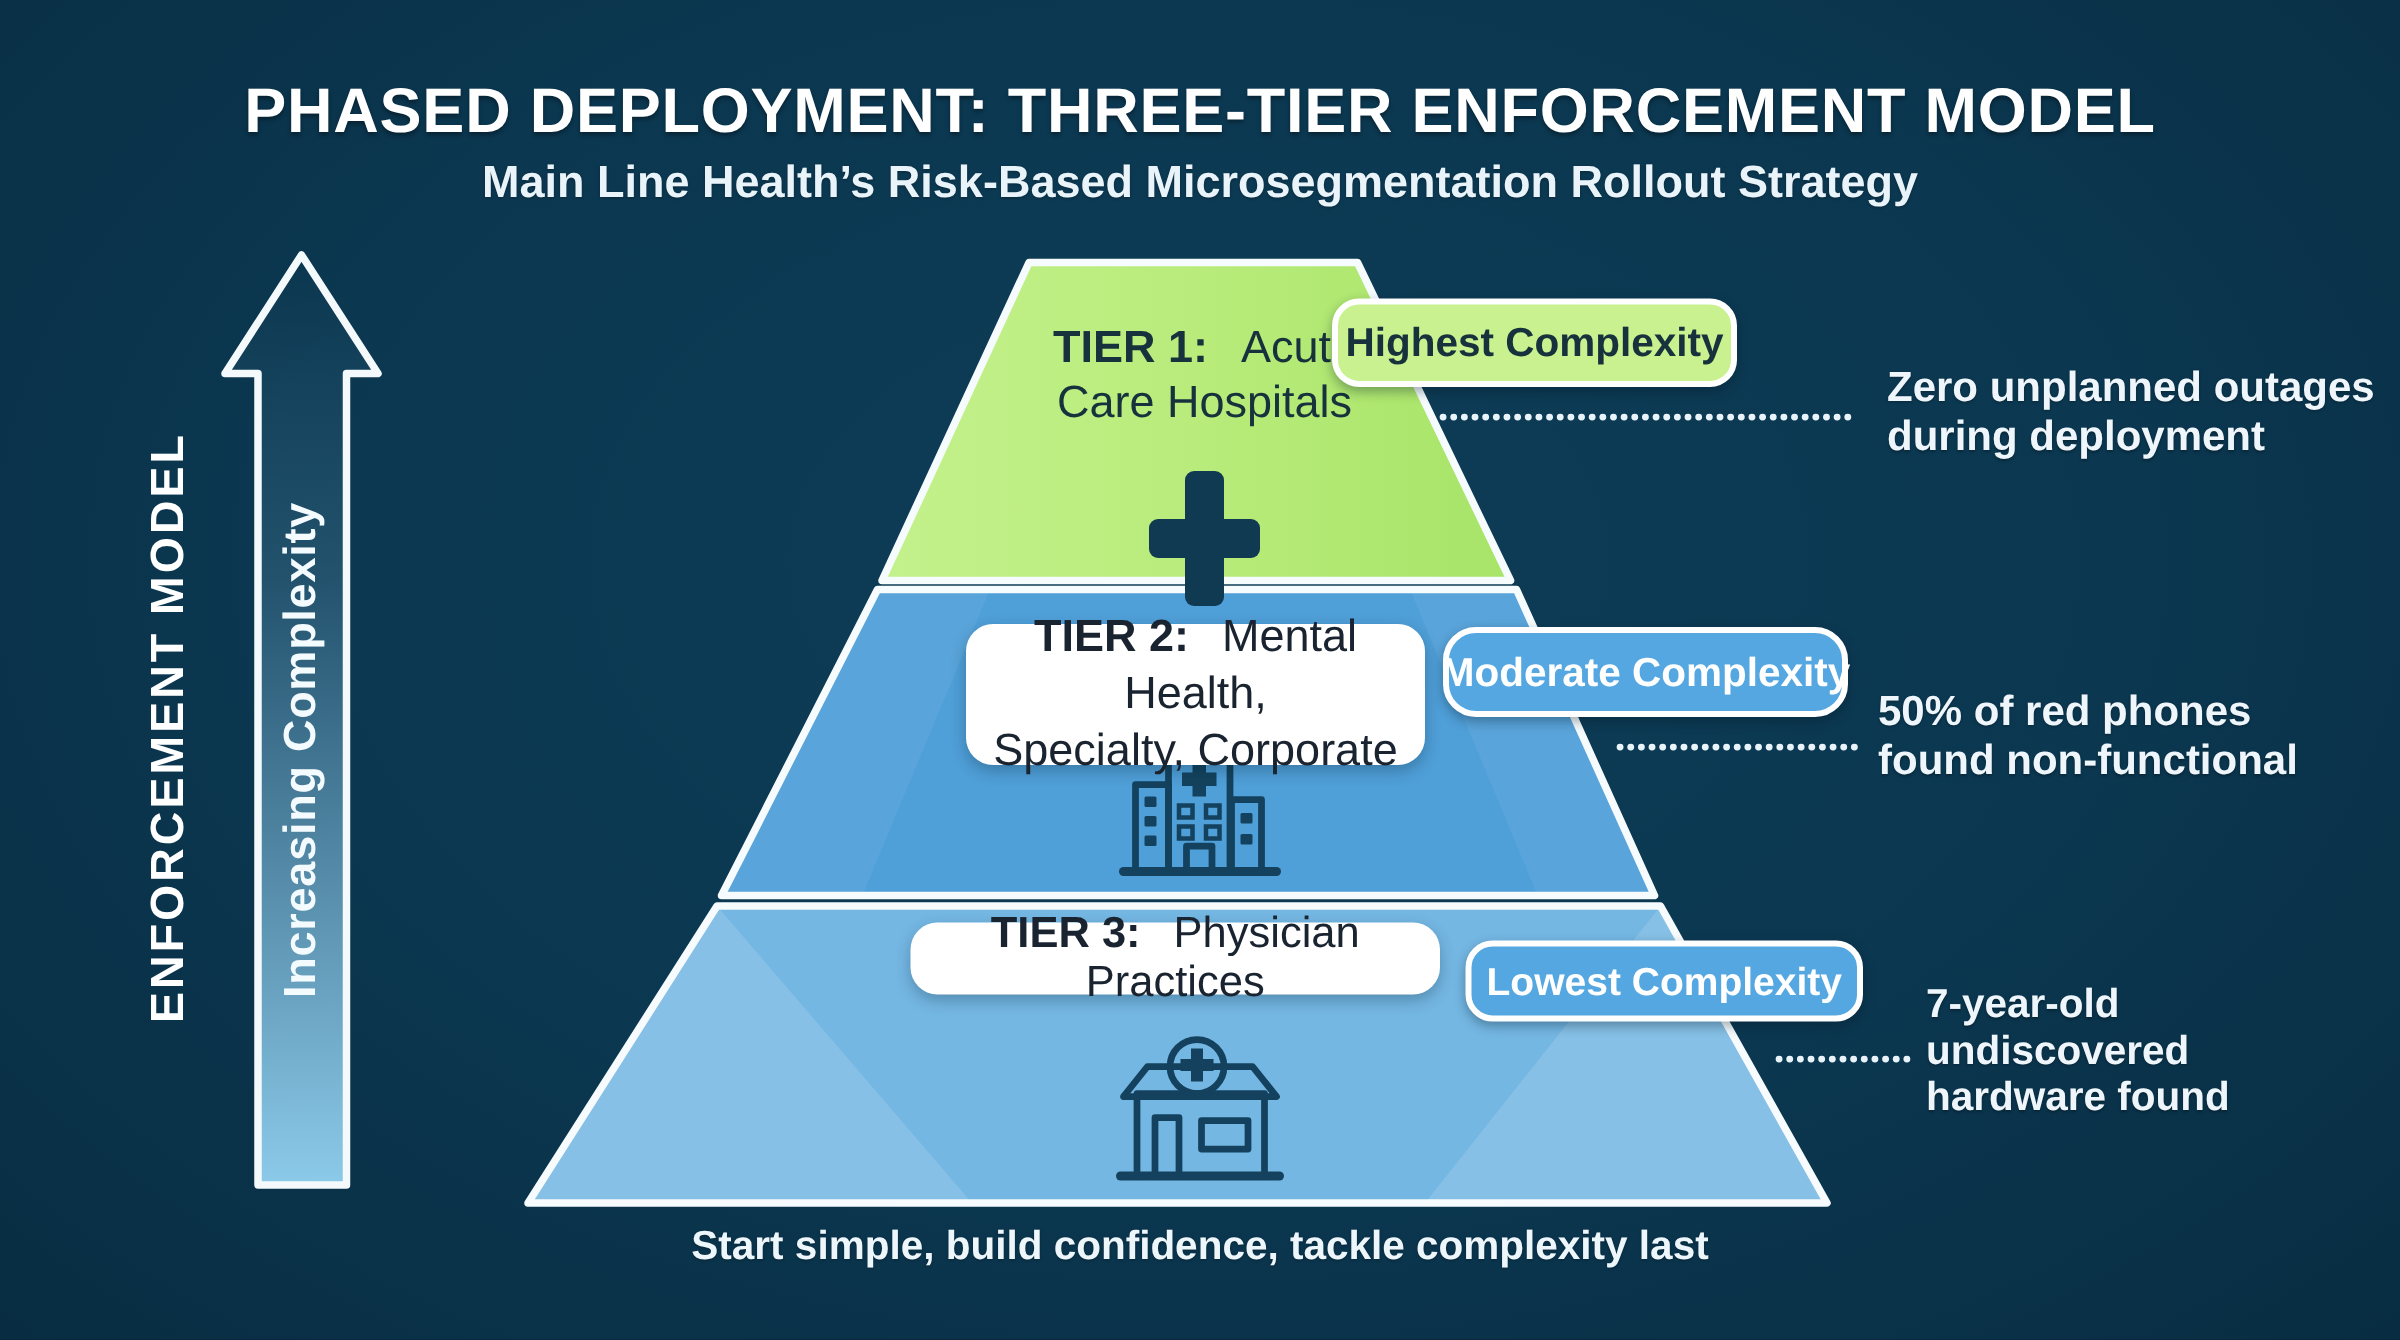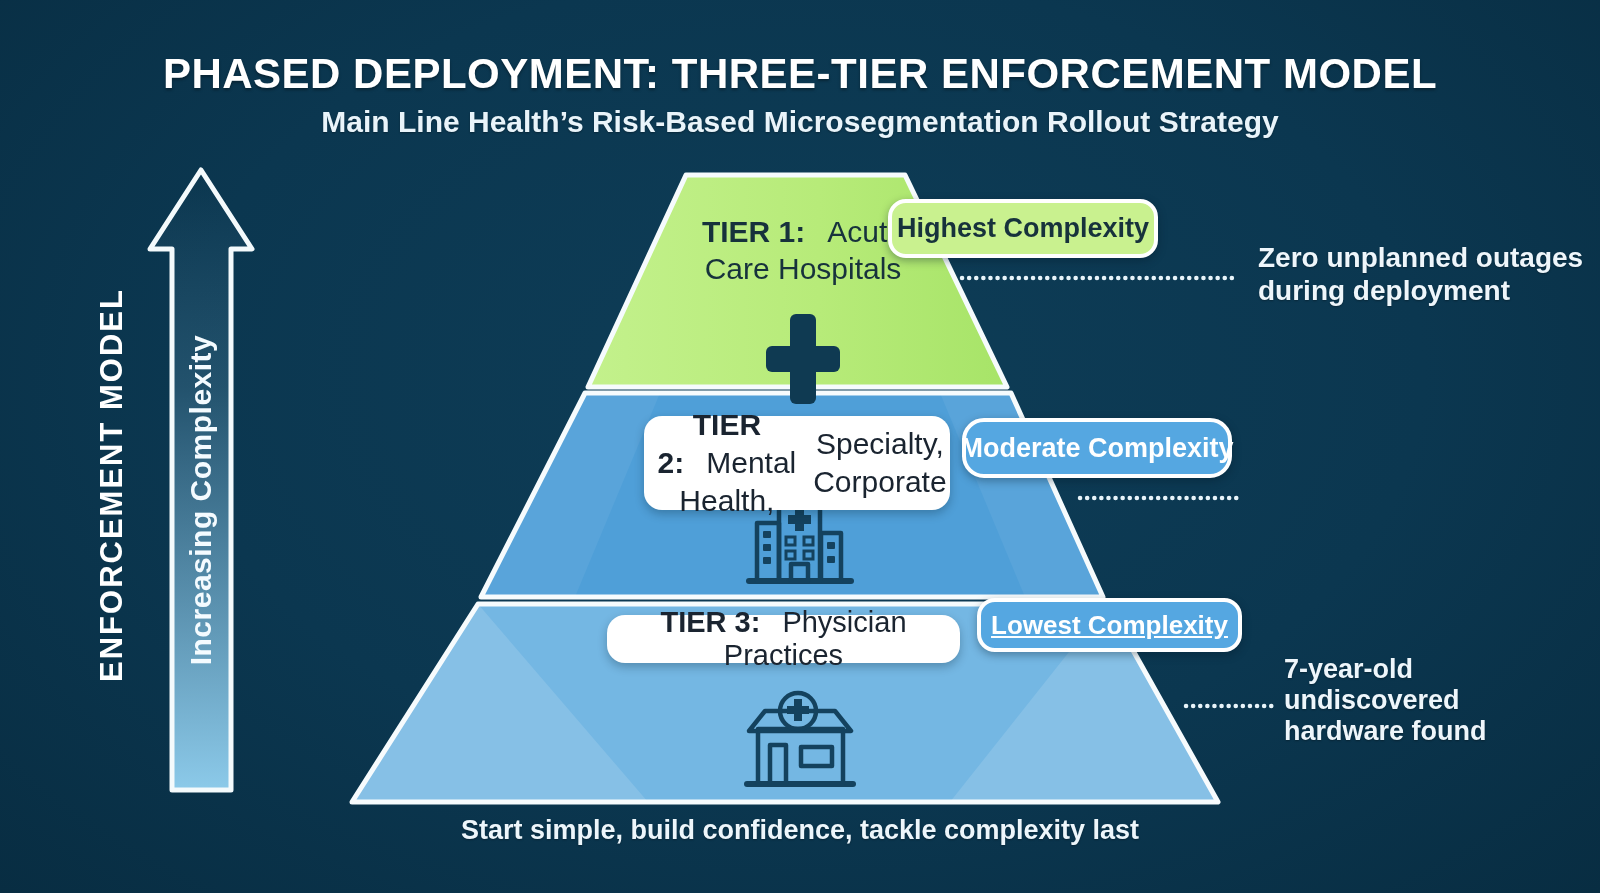--- a/index.html
+++ b/index.html
@@ -35,35 +35,35 @@
     left:201px;top:500px;color:#f4fbff;font-size:30px;font-weight:600;letter-spacing:.5px;
   }
 
   .tier1-label{
     position:absolute;left:657px;top:213px;width:292px;text-align:center;
     color:#17323c;font-size:30px;line-height:37px;font-weight:500;
   }
   .tier-box{
     position:absolute;background:#ffffff;border-radius:18px;
     box-shadow:0 4px 10px rgba(5,28,44,.28);
-    display:flex;flex-direction:row;justify-content:center;align-items:center;
+    display:flex;flex-direction:column;justify-content:center;align-items:center;
     color:#1a2430;font-weight:500;text-align:center;
   }
   .tier2-box{left:644px;top:416px;width:306px;height:94px;font-size:30px;line-height:38px;}
   .tier3-box{left:607px;top:615px;width:353px;height:48px;font-size:29px;}
   .lbl-b{font-weight:800;margin-right:22px;}
 
   .badge{
     position:absolute;display:flex;align-items:center;justify-content:center;
     border:4px solid #ffffff;border-radius:18px;font-weight:600;white-space:nowrap;
     box-shadow:0 3px 8px rgba(4,24,38,.35);
   }
   .badge-1{left:888px;top:199px;width:262px;height:51px;background:var(--badge_green,#c9f18f);color:#17323c;font-size:27px;}
   .badge-2{left:962px;top:418px;width:262px;height:52px;background:var(--badge_blue,#55a7e1);color:#ffffff;font-size:27px;border-radius:22px;}
-  .badge-3{left:977px;top:598px;width:257px;height:46px;background:var(--badge_blue,#55a7e1);color:#ffffff;font-size:26px;text-decoration:underline;}
+  .badge-3{left:977px;top:627px;width:257px;height:46px;background:var(--badge_blue,#55a7e1);color:#ffffff;font-size:26px;}
 
   .annotation{position:absolute;color:#eef6fb;font-weight:600;text-shadow:0 1px 2px rgba(0,0,0,.3);}
   .ann-1{left:1258px;top:241px;font-size:28px;line-height:33px;}
   .ann-2{left:1252px;top:457px;font-size:28px;line-height:33px;}
   .ann-3{left:1284px;top:654px;font-size:27px;line-height:31px;}
 
   
   .f-tier2{fill:var(--tier2_blue,#4f9fd8);}
   .f-tier3{fill:var(--tier3_blue,#74b7e3);}
   .edge{stroke:#f6fbfd;stroke-width:5;stroke-linejoin:round;}
@@ -166,20 +166,24 @@
   </div>
 
   <div class="badge badge-1">Highest Complexity</div>
   <div class="badge badge-2">Moderate Complexity</div>
   <div class="badge badge-3">Lowest Complexity</div>
 
   <div class="annotation ann-1">
     <div>Zero unplanned outages</div>
     <div>during deployment</div>
   </div>
+  <div class="annotation ann-2">
+    <div>50% of red phones</div>
+    <div>found non-functional</div>
+  </div>
   <div class="annotation ann-3">
     <div>7-year-old</div>
     <div>undiscovered</div>
     <div>hardware found</div>
   </div>
 
   <div class="footer">Start simple, build confidence, tackle complexity last</div>
 
 </div>
 

